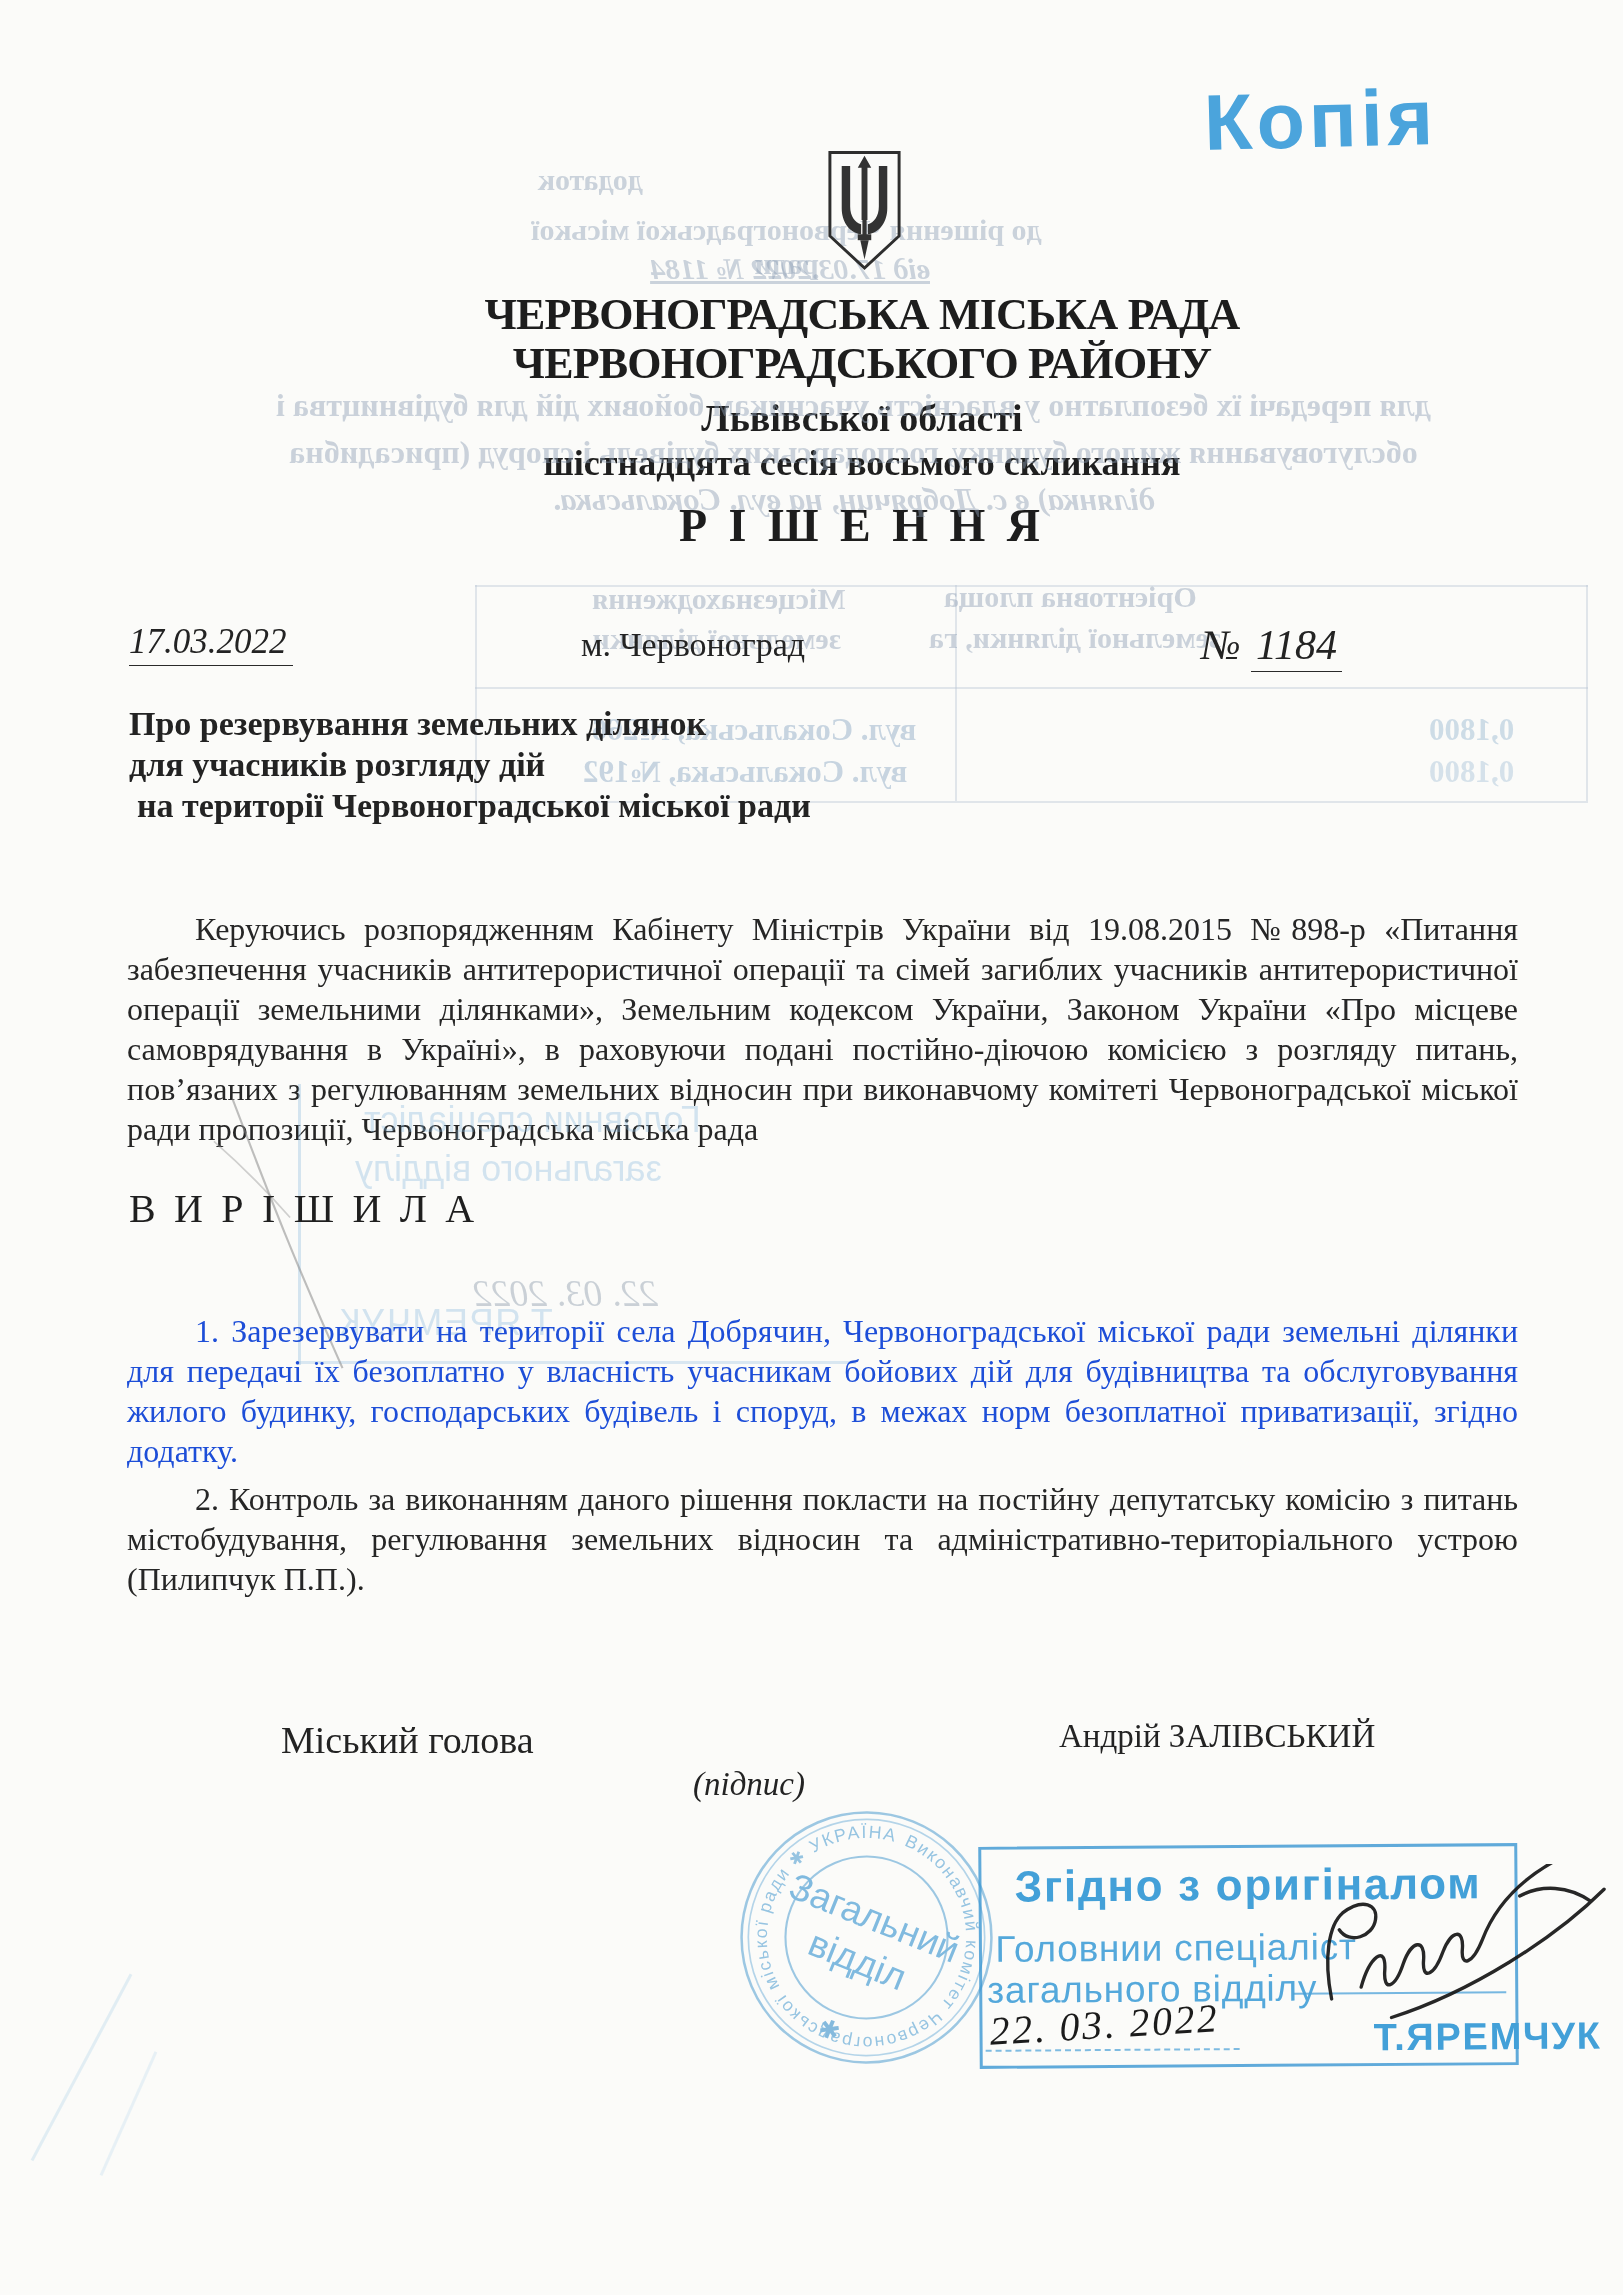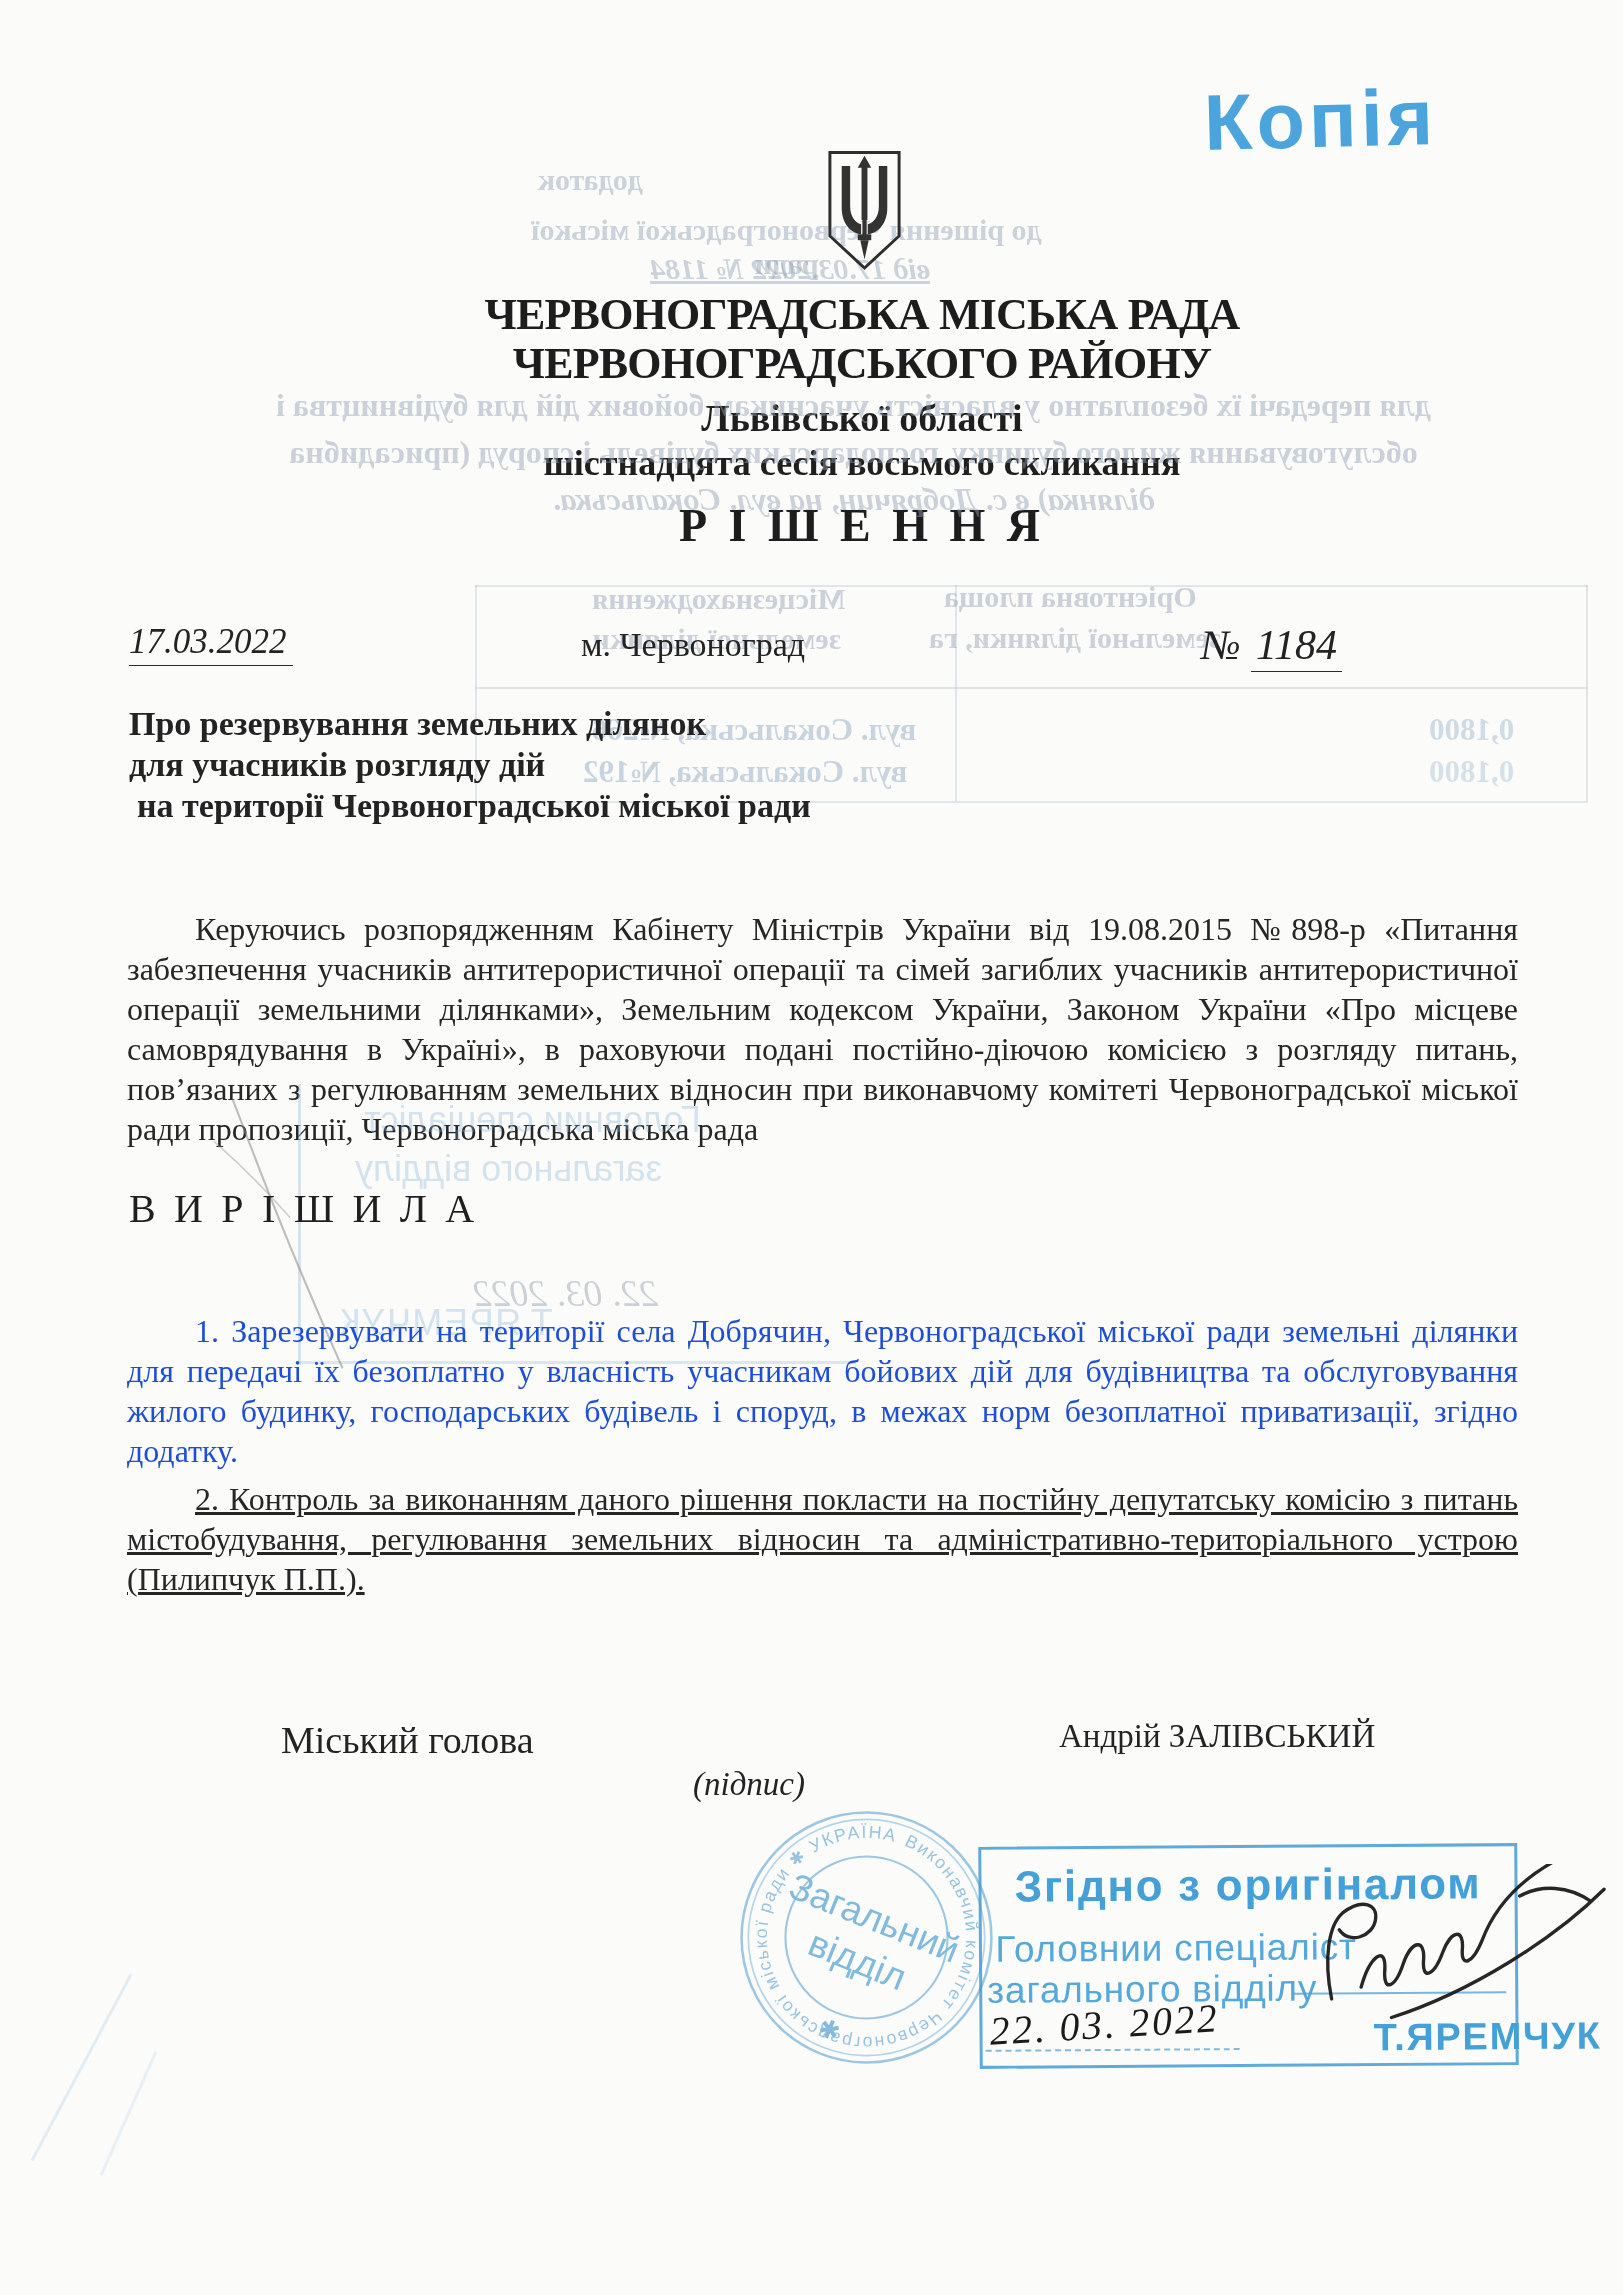--- a/index.html
+++ b/index.html
@@ -104,21 +104,21 @@
 
   <svg class="abs" style="left:207px;top:1089px;" width="178" height="296" viewBox="0 0 210 350">
     <path d="M30,12 C62,95 95,185 160,330" fill="none" stroke="#8a8a8a" stroke-width="2.5" opacity=".55"></path>
     <path d="M8,62 C42,92 72,122 98,152" fill="none" stroke="#9a9a9a" stroke-width="2" opacity=".45"></path>
   </svg>
 
   <div class="abs ser" style="left:129px;top:1185px;font-size:40px;letter-spacing:4.2px;color:#1f1f1f;">В И Р І Ш И Л А</div>
 
   <div class="abs" style="left:127px;top:1263px;width:1391px;">
     <p class="ser just para" style="font-size:32px;line-height:40px;color:#1d4ed8;">1. Зарезервувати на території села Добрячин, Червоноградської міської ради земельні ділянки для передачі їх безоплатно у власність учасникам бойових дій для будівництва та обслуговування жилого будинку, господарських будівель і споруд, в межах норм безоплатної приватизації, згідно додатку.</p>
-    <p class="ser just para" style="font-size:32px;line-height:40px;color:#262626;margin-top:7.6px;text-decoration:underline;">2. Контроль за виконанням даного рішення покласти на постійну депутатську комісію з питань містобудування, регулювання земельних відносин та адміністративно-територіального устрою (Пилипчук П.П.).</p>
+    <p class="ser just para" style="font-size:32px;line-height:40px;color:#262626;margin-top:7.6px;">2. Контроль за виконанням даного рішення покласти на постійну депутатську комісію з питань містобудування, регулювання земельних відносин та адміністративно-територіального устрою (Пилипчук П.П.).</p>
   </div>
 
   <div class="abs ser" style="left:281px;top:1718px;font-size:38px;">Міський голова</div>
   <div class="abs ser i" style="left:693px;top:1718px;font-size:33px;margin-top:48px;">(підпис)</div>
   <div class="abs ser" style="left:1059px;top:1718px;font-size:33px;">Андрій ЗАЛІВСЬКИЙ</div>
 
   <svg class="abs" style="left:723px;top:1794px;opacity:.78;" width="287" height="287" viewBox="-170 -170 340 340">
     <g transform="rotate(22)">
       <circle cx="0" cy="0" r="148" fill="none" stroke="#64a9d6" stroke-width="3" opacity=".8"></circle>
       <circle cx="0" cy="0" r="140" fill="none" stroke="#64a9d6" stroke-width="2" opacity=".6"></circle>

